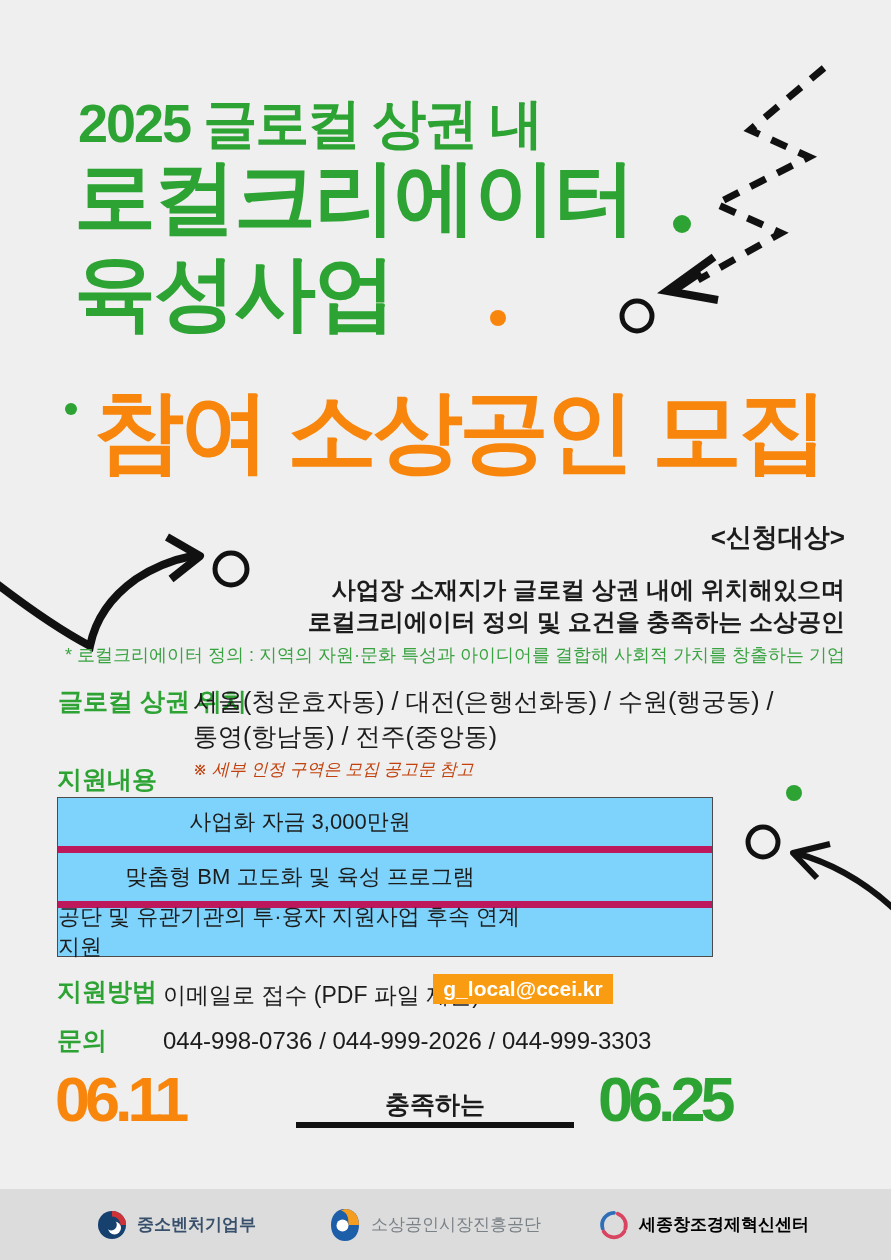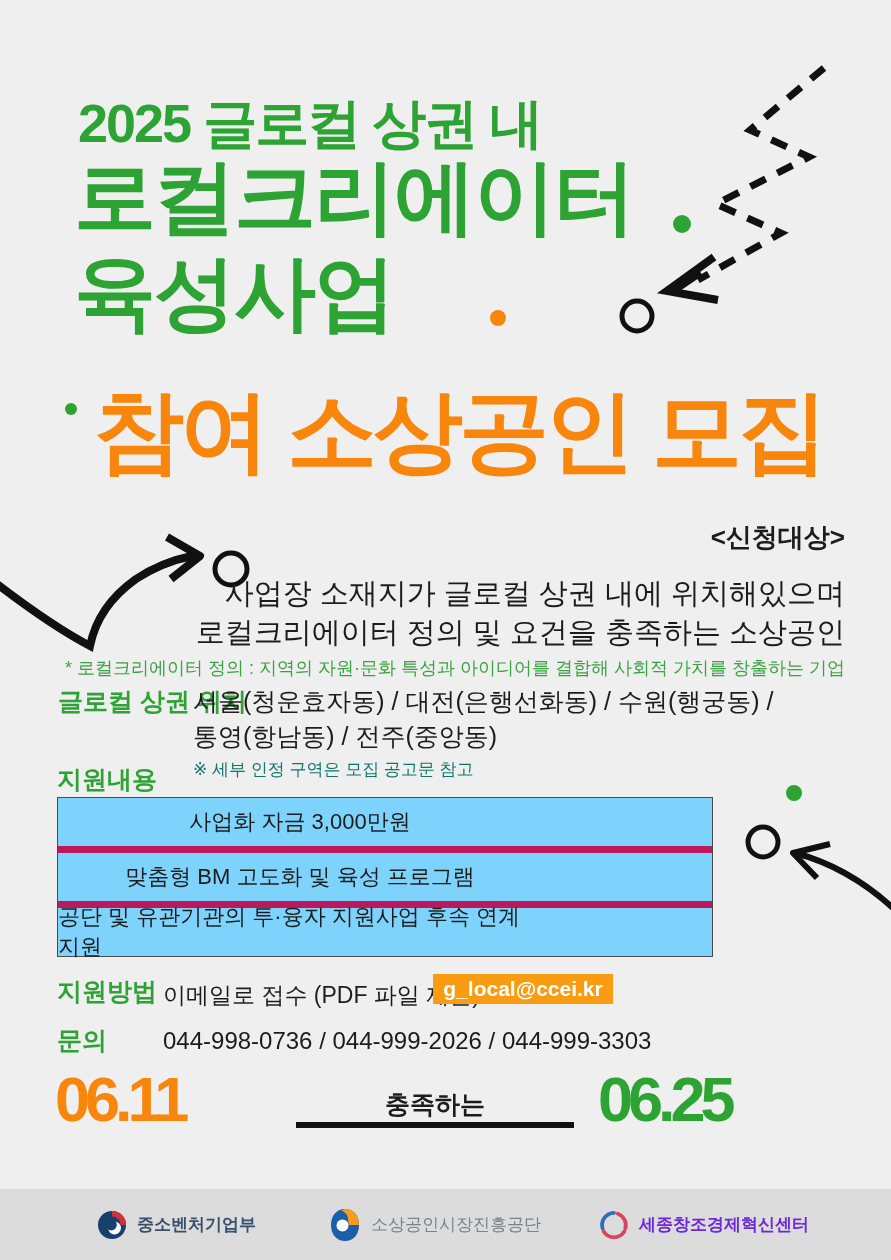--- a/index.html
+++ b/index.html
@@ -15,27 +15,27 @@
   .t1{left:78px;top:96px;font-size:54px;}
   .t2{left:74px;top:156px;font-size:82px;}
   .t3{left:74px;top:252px;font-size:82px;}
   .headline{
     left:94px;top:386px;font-size:90px;font-weight:900;letter-spacing:-4px;
     color:#f8860d;line-height:1;white-space:nowrap;
   }
   
   .target{right:46px;top:520px;text-align:right;line-height:1.32;}
   .target .head{font-size:26px;font-weight:800;margin-bottom:20px;}
-  .target .line{font-size:29px;font-weight:400;}
+  .target .line{font-size:24px;font-weight:700;}
   .target .note{font-size:18px;color:#3aa341;margin-top:6px;font-weight:500;}
   
   .label-green{color:#2da334;font-weight:800;font-size:25px;line-height:1.1;white-space:nowrap;}
   .loc-label{left:58px;top:688px;}
   .loc-body{left:193px;top:684px;font-size:25px;line-height:1.38;font-weight:500;}
-  .loc-note{font-size:17px;margin-top:5px;font-weight:500;color:#0f766e;}
+  .loc-note{font-size:17px;margin-top:5px;font-weight:500;color:#c2410c;font-style:italic;}
   .support-label{left:57px;top:766px;}
   .support-table{
     left:57px;top:797px;width:654px;background:#7dd3fc;
     border:1px solid #4b4b4b;
   }
   .support-row{
     height:48px;display:flex;align-items:center;justify-content:center;
     padding-right:170px;font-size:22px;font-weight:500;
     border-top:7px solid #be185d;
   }
@@ -56,21 +56,21 @@
   .period-label{left:296px;top:1088px;width:278px;text-align:center;font-size:25px;font-weight:800;}
   .period-line{left:296px;top:1122px;width:278px;height:6px;background:#111111;}
   
   .footer{left:0;top:1189px;width:891px;height:85px;background:#dcdcdc;}
   .logo-group{position:absolute;top:0;height:71px;display:flex;align-items:center;gap:9px;}
   .lg1{left:96px;}
   .lg2{left:328px;}
   .lg3{left:598px;}
   .logo-text1{font-size:17px;font-weight:700;color:#38506b;white-space:nowrap;}
   .logo-text2{font-size:17px;font-weight:500;color:#7a8187;white-space:nowrap;}
-  .logo-text3{font-size:17px;font-weight:700;color:#6d28d9;white-space:nowrap;}
+  .logo-text3{font-size:17px;font-weight:700;color:#000000;white-space:nowrap;}
   .decor-svg{left:0;top:0;pointer-events:none;}
 </style>
 </head>
 <body>
 
 <div class="poster">
 
   <svg class="abs decor-svg" width="891" height="1260" viewBox="0 0 891 1260">
 
     <g>

